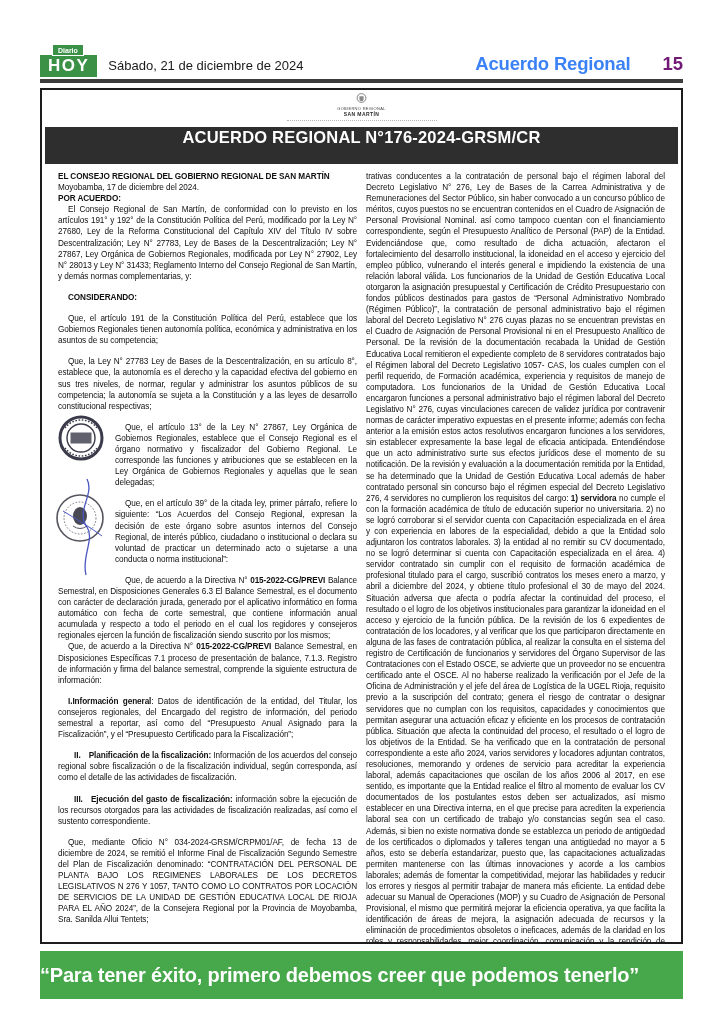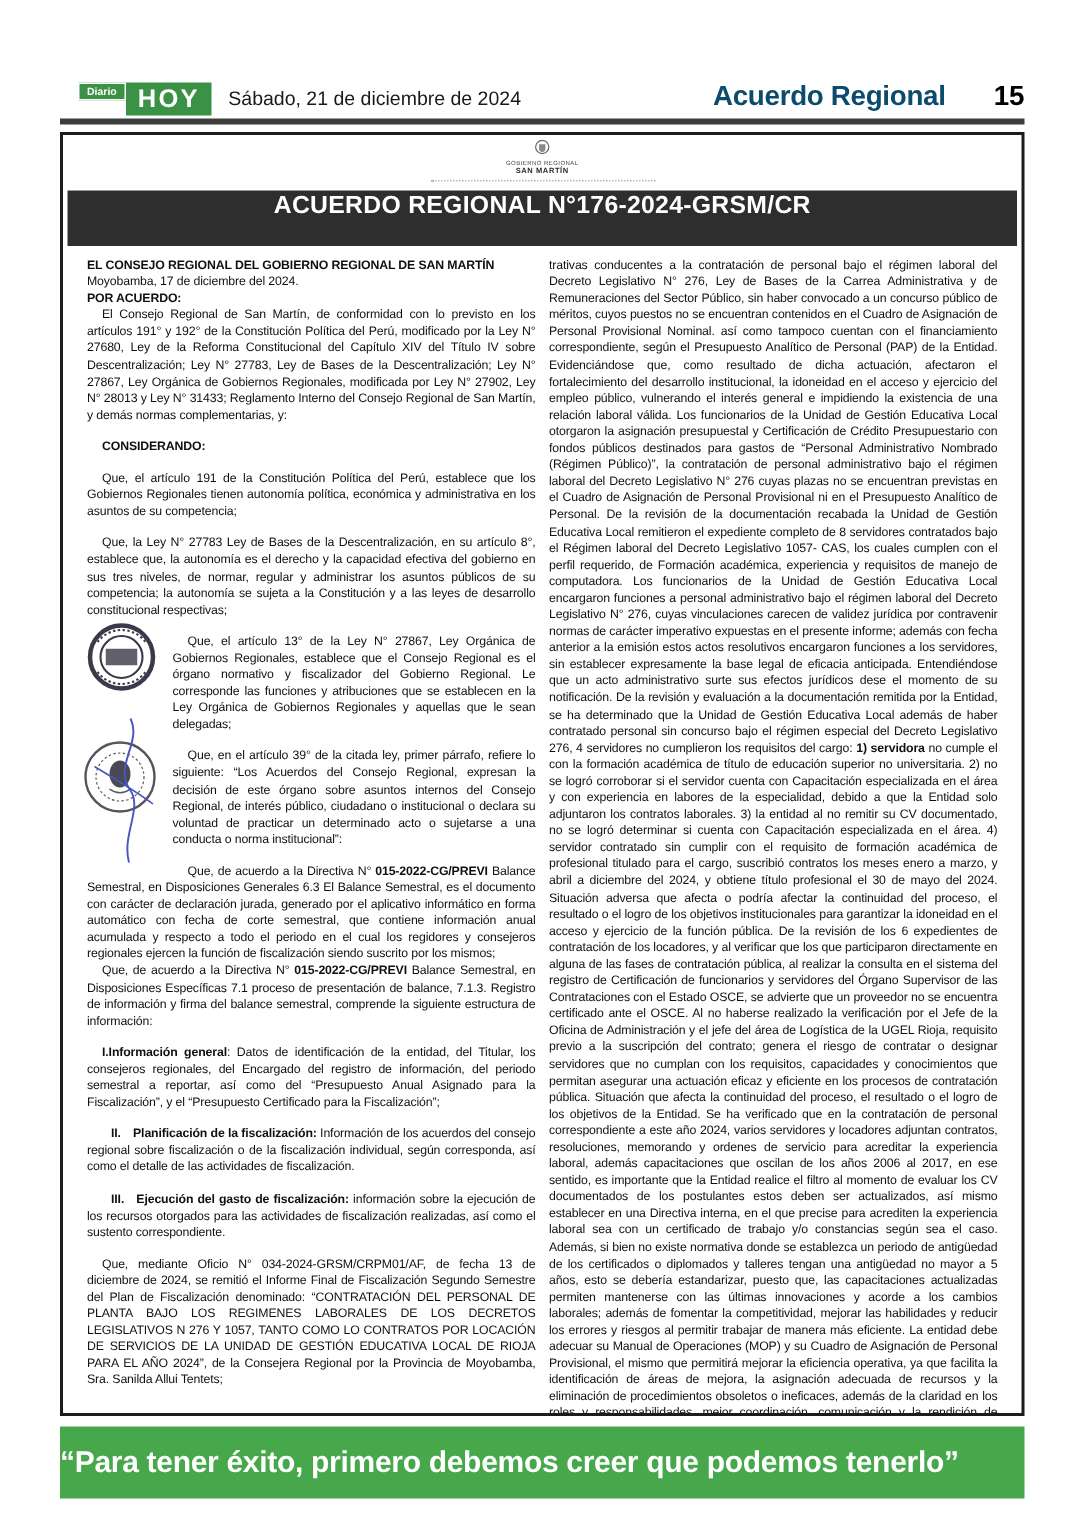--- a/index.html
+++ b/index.html
@@ -8,27 +8,27 @@
     --banner-dark:#2e2e2e;
     --sig-blue:#4a56c0;
   }
   *{box-sizing:border-box;margin:0;padding:0;}
   html,body{background:#fff;}
   body{font-family:"Liberation Sans",sans-serif;color:#111;}
   .page{position:relative;width:723px;height:1024px;background:#fff;margin:0 auto;overflow:hidden;}
 
   
   .masthead{position:absolute;left:40px;right:40px;top:44px;height:33px;display:flex;align-items:flex-end;}
-  .masthead-logo{display:flex;align-items:flex-start;line-height:1;}
+  .masthead-logo{display:flex;flex-direction:column;align-items:flex-start;line-height:1;}
   .logo-diario{background:var(--green);color:#fff;font-size:7px;font-weight:bold;padding:2px 5px 1px;margin-left:12px;margin-bottom:-1px;border:1px solid #fff;position:relative;z-index:2;}
   .logo-hoy{background:var(--green);color:#fff;font-weight:bold;font-size:17px;padding:2px 8px 3px;letter-spacing:1.5px;}
   .masthead-date{font-size:13px;color:#1a1a1a;margin-left:11px;padding-bottom:4px;}
   .masthead-spacer{flex:1;}
-  .masthead-section{font-weight:bold;font-size:18.5px;color:#0c4a6e;padding-bottom:2px;letter-spacing:-0.2px;}
-  .masthead-page{font-weight:bold;font-size:18.5px;color:#000000;margin-left:32px;padding-bottom:2px;}
+  .masthead-section{font-weight:bold;font-size:18.5px;color:#3b82f6;padding-bottom:2px;letter-spacing:-0.2px;}
+  .masthead-page{font-weight:bold;font-size:18.5px;color:#701a75;margin-left:32px;padding-bottom:2px;}
   .masthead-rule{position:absolute;left:40px;right:40px;top:79px;height:4px;background:#3d3d3d;}
 
   
   .content-box{position:absolute;left:40px;right:40px;top:88px;height:856px;border:2px solid #1c1c1c;background:#fff;display:flex;flex-direction:column;}
   .org-header{height:37px;display:flex;flex-direction:column;align-items:center;justify-content:flex-start;padding-top:3px;}
   .org-line1{font-size:4px;color:#444;letter-spacing:0.3px;margin-top:1px;}
   .org-line2{font-size:5px;font-weight:bold;color:#2a2a2a;letter-spacing:0.4px;}
   .org-rule{width:150px;border-top:1px dotted #b5b5b5;margin-top:3px;}
   .banner{margin:0 3px;background:var(--banner-dark);color:#fff;text-align:center;font-weight:bold;font-size:16.5px;line-height:21px;height:37px;letter-spacing:0.2px;}
 

